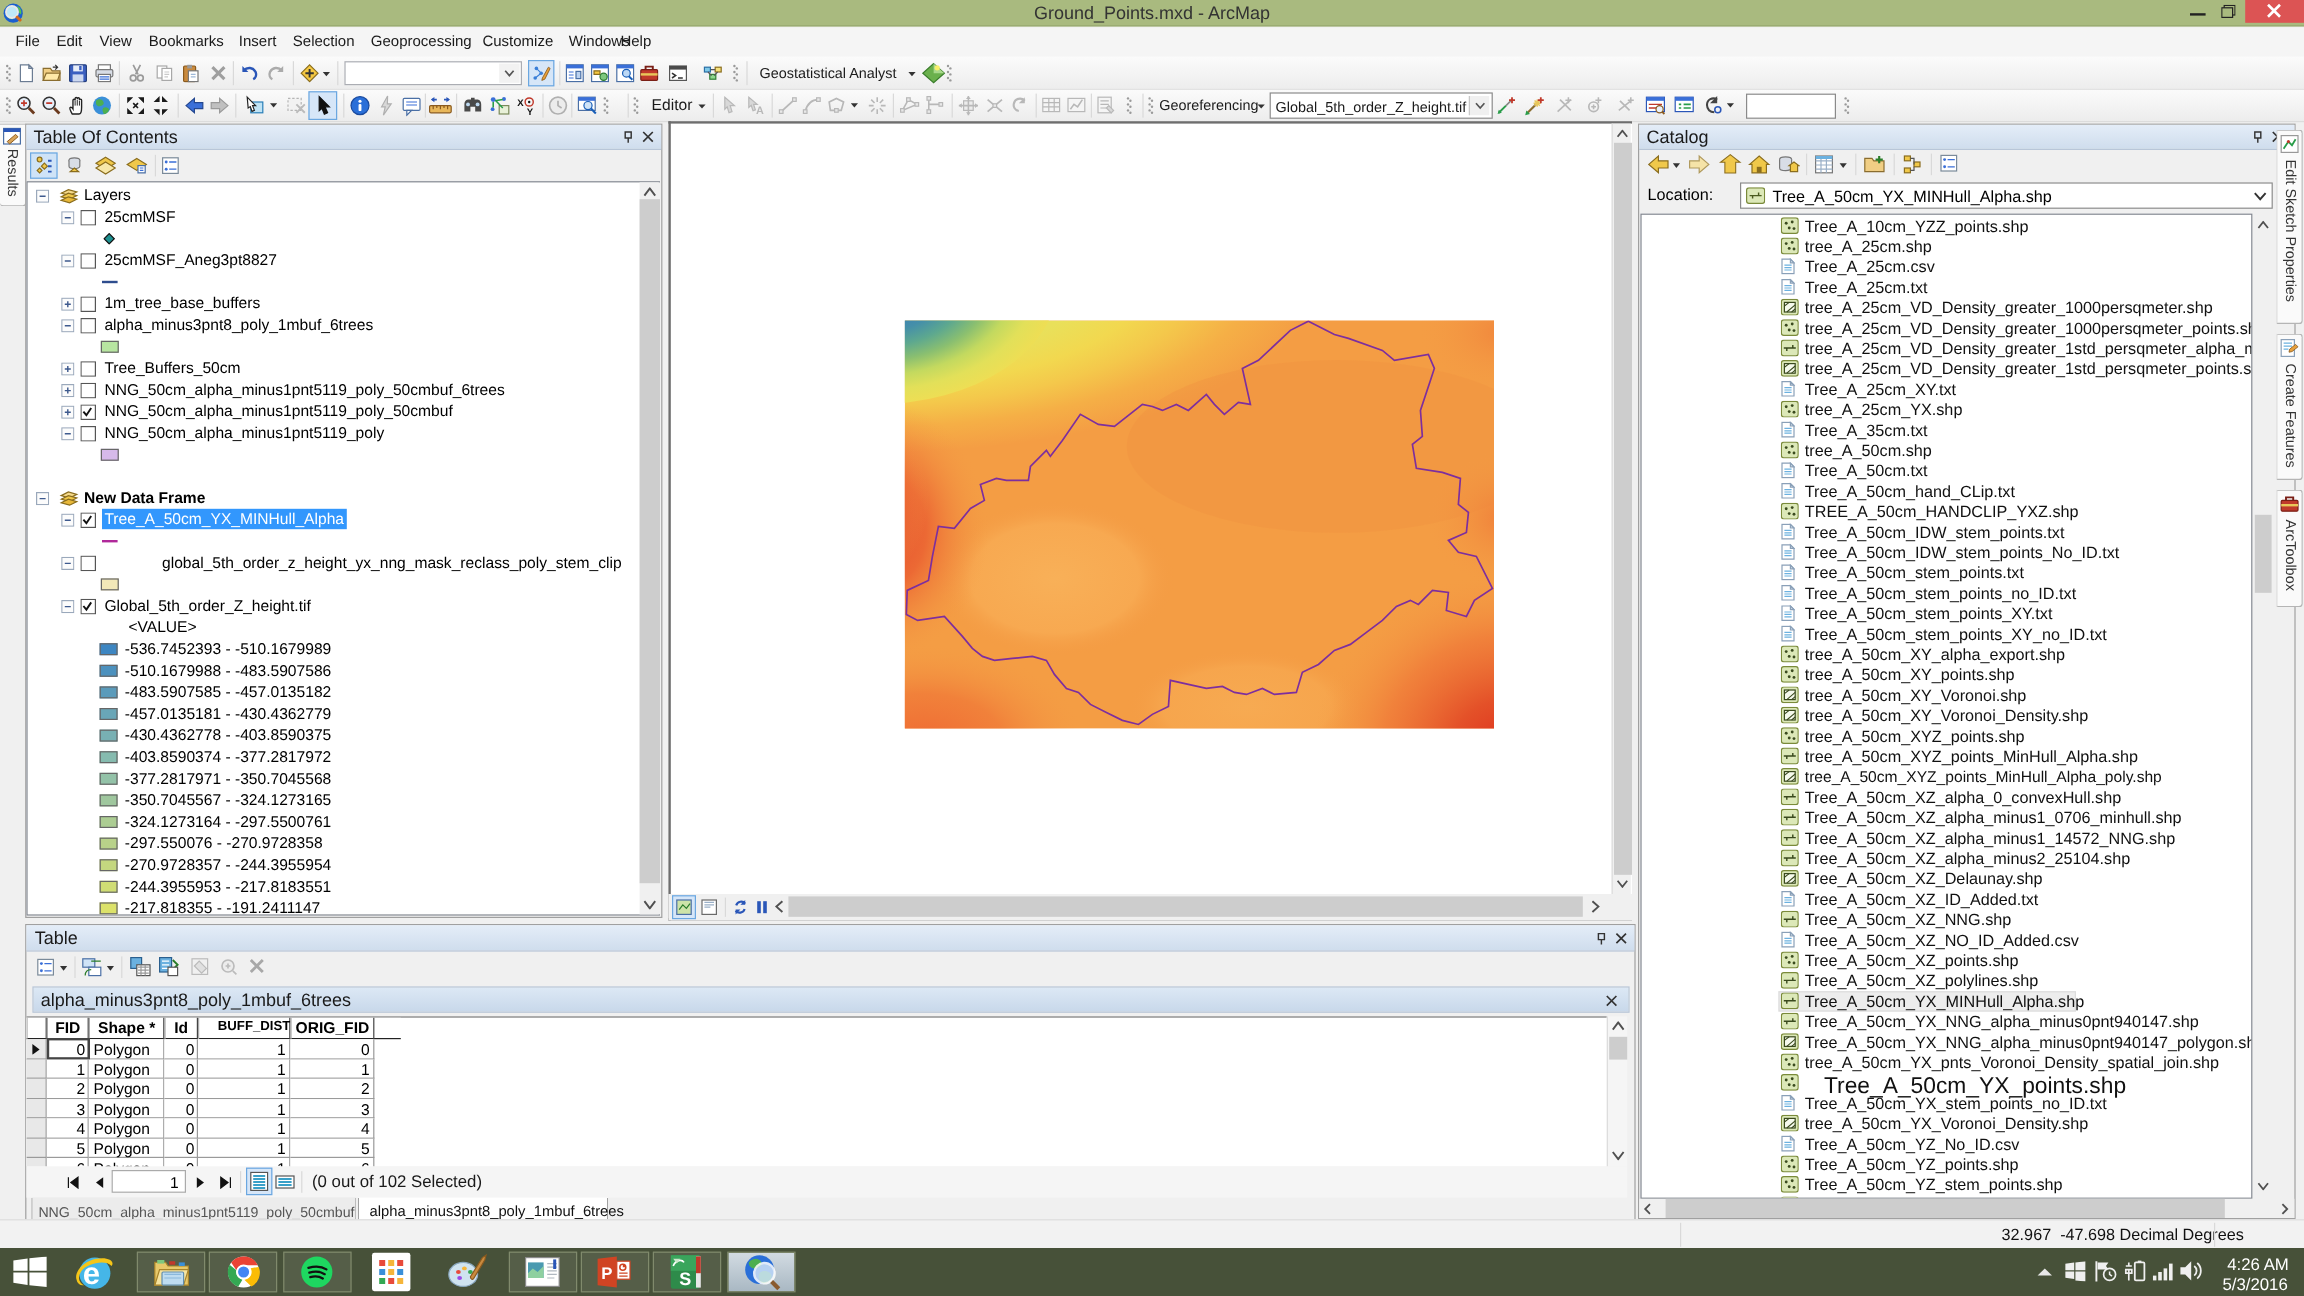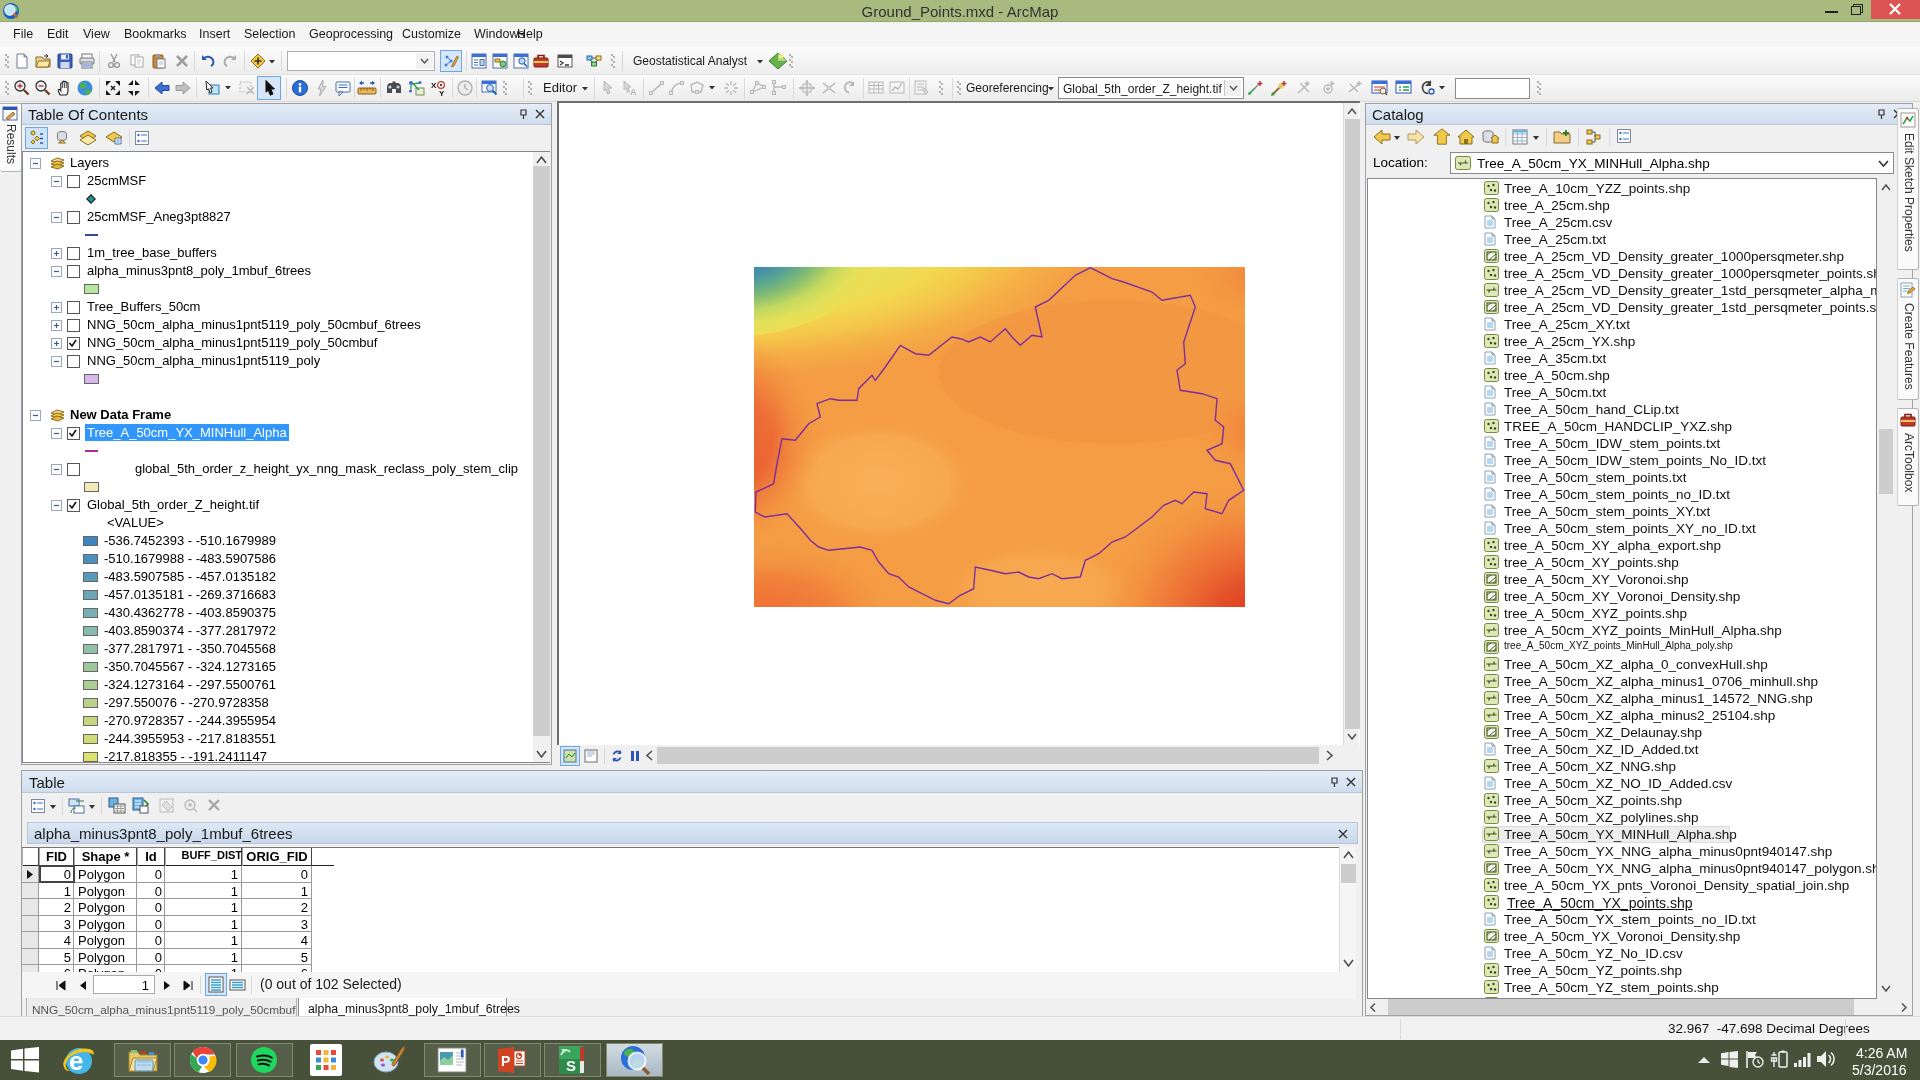--- a/index.html
+++ b/index.html
@@ -795,21 +795,21 @@
     </svg>
     <div class="a tx" style="left:64px;top:345.40000000000003px;font-size:13px;">Global_5th_order_Z_height.tif</div>
     <div class="a tx" style="left:84px;top:363.4000000000001px;font-size:13px;">&lt;VALUE&gt;</div>
     <div class="a" style="left:60px;top:384.4000000000001px;width:15px;height:10px;background:#3d86c2;border:1px solid #666;"></div>
     <div class="a tx" style="left:81px;top:381.4000000000001px;font-size:13px;">-536.7452393 - -510.1679989</div>
     <div class="a" style="left:60px;top:402.4000000000001px;width:15px;height:10px;background:#4c91be;border:1px solid #666;"></div>
     <div class="a tx" style="left:81px;top:399.4000000000001px;font-size:13px;">-510.1679988 - -483.5907586</div>
     <div class="a" style="left:60px;top:420.4000000000001px;width:15px;height:10px;background:#5a9bbb;border:1px solid #666;"></div>
     <div class="a tx" style="left:81px;top:417.4000000000001px;font-size:13px;">-483.5907585 - -457.0135182</div>
     <div class="a" style="left:60px;top:438.4000000000001px;width:15px;height:10px;background:#69a6b7;border:1px solid #666;"></div>
-    <div class="a tx" style="left:81px;top:435.4000000000001px;font-size:13px;">-457.0135181 - -269.3716683</div>
+    <div class="a tx" style="left:81px;top:435.4000000000001px;font-size:13px;">-457.0135181 - -430.4362779</div>
     <div class="a" style="left:60px;top:456.4000000000001px;width:15px;height:10px;background:#78b0b3;border:1px solid #666;"></div>
     <div class="a tx" style="left:81px;top:453.4000000000001px;font-size:13px;">-430.4362778 - -403.8590375</div>
     <div class="a" style="left:60px;top:474.4000000000001px;width:15px;height:10px;background:#86bbaf;border:1px solid #666;"></div>
     <div class="a tx" style="left:81px;top:471.4000000000001px;font-size:13px;">-403.8590374 - -377.2817972</div>
     <div class="a" style="left:60px;top:492.4000000000001px;width:15px;height:10px;background:#93c2a8;border:1px solid #666;"></div>
     <div class="a tx" style="left:81px;top:489.4000000000001px;font-size:13px;">-377.2817971 - -350.7045568</div>
     <div class="a" style="left:60px;top:510.4000000000001px;width:15px;height:10px;background:#9fc79e;border:1px solid #666;"></div>
     <div class="a tx" style="left:81px;top:507.4000000000001px;font-size:13px;">-350.7045567 - -324.1273165</div>
     <div class="a" style="left:60px;top:528.4px;width:15px;height:10px;background:#accd93;border:1px solid #666;"></div>
     <div class="a tx" style="left:81px;top:525.4px;font-size:13px;">-324.1273164 - -297.5500761</div>
@@ -1455,21 +1455,21 @@
       </svg>
     </div>
     <div class="a tx" style="left:136px;top:444.0px;font-size:13.5px;color:#111;">tree_A_50cm_XYZ_points_MinHull_Alpha.shp</div>
     <div class="crow" style="left:116px;top:460.5px;width:14px;">
       <svg class="ci" width="15" height="14" viewBox="0 0 15 14">
         <rect x="0.5" y="0.5" width="14" height="13" rx="2" fill="#dce8b8" stroke="#7a8a3a"></rect>
         <rect x="3" y="3" width="9" height="8" fill="#f5f9ec" stroke="#3a4a1e"></rect>
         <path d="M3 6 l4 -3 M5 11 l7 -6 M9 11 l3 -2.5" stroke="#3a4a1e" stroke-width="0.9"></path>
       </svg>
     </div>
-    <div class="a tx" style="left:136px;top:461.0px;font-size:10px;color:#111;">tree_A_50cm_XYZ_points_MinHull_Alpha_poly.shp</div>
+    <div class="a tx" style="left:136px;top:461.0px;font-size:13px;color:#111;">tree_A_50cm_XYZ_points_MinHull_Alpha_poly.shp</div>
     <div class="crow" style="left:116px;top:477.5px;width:14px;">
       <svg class="ci" width="15" height="14" viewBox="0 0 15 14">
         <rect x="0.5" y="0.5" width="14" height="13" rx="2" fill="#dce8b8" stroke="#7a8a3a"></rect>
         <path d="M2.5 7 h10 M5 7 v2.5 M10 7 v-2.5" stroke="#3a4a1e" stroke-width="1.2"></path>
       </svg>
     </div>
     <div class="a tx" style="left:136px;top:478.0px;font-size:13.5px;color:#111;">Tree_A_50cm_XZ_alpha_0_convexHull.shp</div>
     <div class="crow" style="left:116px;top:494.5px;width:14px;">
       <svg class="ci" width="15" height="14" viewBox="0 0 15 14">
         <rect x="0.5" y="0.5" width="14" height="13" rx="2" fill="#dce8b8" stroke="#7a8a3a"></rect>
@@ -1574,21 +1574,21 @@
     <div class="a tx" style="left:136px;top:699.0px;font-size:13.5px;color:#111;">tree_A_50cm_YX_pnts_Voronoi_Density_spatial_join.shp</div>
     <div class="crow" style="left:116px;top:715.5px;width:14px;">
       <svg class="ci" width="15" height="14" viewBox="0 0 15 14">
         <rect x="0.5" y="0.5" width="14" height="13" rx="2" fill="#dce8b8" stroke="#7a8a3a"></rect>
         <circle cx="4.5" cy="5" r="1.2" fill="#3a4a1e"></circle>
         <circle cx="9.5" cy="4" r="1.2" fill="#3a4a1e"></circle>
         <circle cx="7" cy="9" r="1.2" fill="#3a4a1e"></circle>
         <circle cx="11" cy="9.5" r="1.2" fill="#3a4a1e"></circle>
       </svg>
     </div>
-    <div class="a tx" style="left:139px;top:716.0px;font-size:14px;color:#111;text-decoration:underline;">Tree_A_50cm_YX_points.shp</div>
+    <div class="a tx" style="left:152px;top:716.0px;font-size:19px;color:#111;">Tree_A_50cm_YX_points.shp</div>
     <div class="crow" style="left:116px;top:732.5px;width:14px;">
       <svg class="ci" width="12" height="14" viewBox="0 0 12 14">
         <path d="M1 1 h7 l3 3 v9 h-10z" fill="#fff" stroke="#8aa0b8"></path>
         <path d="M8 1 l3 3 h-3z" fill="#cfdce8" stroke="#8aa0b8"></path>
         <path d="M3 6 h6 M3 8 h6 M3 10 h6" stroke="#6bb1e0"></path>
       </svg>
     </div>
     <div class="a tx" style="left:136px;top:733.0px;font-size:13.5px;color:#111;">Tree_A_50cm_YX_stem_points_no_ID.txt</div>
     <div class="crow" style="left:116px;top:749.5px;width:14px;">
       <svg class="ci" width="15" height="14" viewBox="0 0 15 14">

